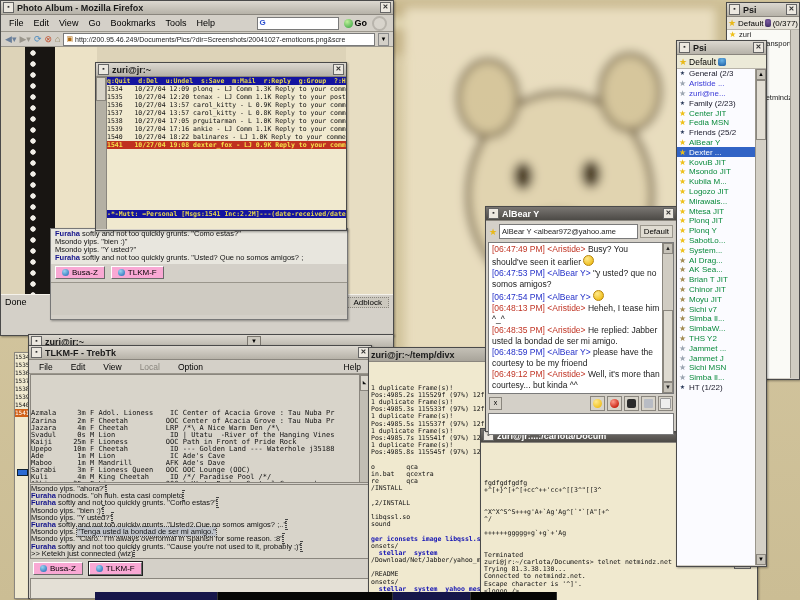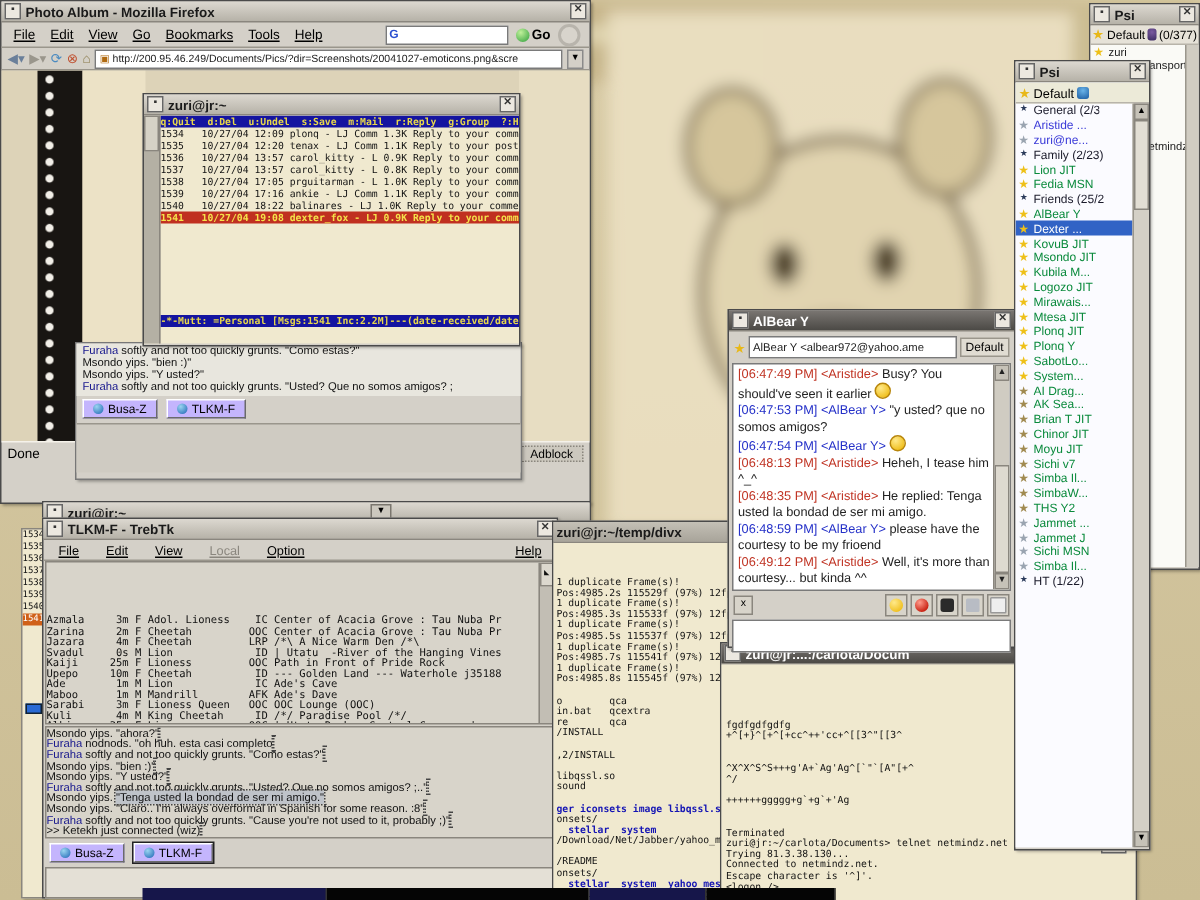--- a/index.html
+++ b/index.html
@@ -15,21 +15,21 @@
     font-size:7px;line-height:8px;text-align:center;color:#333;}
   .tx{margin-left:auto;}
   .ttl{overflow:hidden;text-overflow:clip;text-align:center;}
   .term{background:#f0e9cf;font-family:"DejaVu Sans Mono",monospace;font-size:6.5px;
     line-height:7.2px;color:#111;white-space:pre;overflow:hidden;}
   .tline{height:7.2px;}
   .tline.dir{color:#1414b4;font-weight:bold;}
   
   #firefox{left:0;top:0;width:392px;height:334px;z-index:10;}
   .menubar{height:16px;display:flex;align-items:center;gap:2px;padding:0 4px;font-size:9px;border-bottom:1px solid #9a968c;}
-  .menuitem{padding:1px 4px;text-decoration:underline;}
+  .menuitem{padding:1px 4px;}
   .searchbox{margin-left:auto;width:76px;height:11px;background:#fff;border:1px solid #7a7a7a;
     font-size:8px;color:#2a4fd0;font-weight:bold;padding:0 2px;}
   .gobtn{display:flex;align-items:center;gap:2px;font-size:9px;font-weight:bold;padding:0 3px;}
   .sphere{width:9px;height:9px;border-radius:50%;background:radial-gradient(circle at 35% 30%,#bff09a,#2e9e3a);}
   .throbber{width:11px;height:11px;border-radius:50%;border:2px solid #b8b4ac;background:#d8d4cc;}
   .navbar{height:14px;display:flex;align-items:center;gap:3px;padding:0 4px;border-bottom:1px solid #9a968c;}
   .navico{font-size:9px;line-height:10px;color:#6a7f9a;}
   .urlfield{flex:1;display:flex;align-items:center;height:11px;background:#fff;border:1px solid #7a7a7a;
     font-size:7px;color:#222;padding:0 2px;gap:2px;overflow:hidden;white-space:nowrap;}
   .urldrop{width:9px;height:11px;background:#d4d0c8;border:1px solid #8a8a8a;font-size:6px;text-align:center;line-height:10px;}
@@ -55,23 +55,23 @@
   #muttthumb{height:22px;background:#d6d2c6;border:1px solid #8a867e;}
   #muttmain{flex:1;overflow:hidden;}
   .bluebar{background:#1414a0;color:#e8d84a;font-family:"DejaVu Sans Mono",monospace;
     font-size:6.5px;line-height:8px;height:8px;white-space:pre;overflow:hidden;font-weight:bold;}
   .mrow{font-family:"DejaVu Sans Mono",monospace;font-size:6.5px;line-height:8px;height:8px;white-space:pre;overflow:hidden;color:#111;}
   .mrow.sel{background:#c03020;color:#f5e24a;font-weight:bold;}
   #muttfill{height:61px;}
   
   #muckbg{left:50px;top:228px;width:296px;height:90px;z-index:11;border-color:#777;}
   #muckbgtext{background:#e8e6de;font-size:7.5px;line-height:8px;padding:1px 2px 2px 4px;color:#111;white-space:nowrap;overflow:hidden;}
-  .fur{color:#14148c;font-weight:normal;margin-top:42px;}
+  .fur{color:#14148c;font-weight:bold;margin-top:42px;}
   .mbtns{display:flex;gap:6px;padding:2px 4px;}
-  .mbtn{display:flex;align-items:center;gap:3px;font-size:8px;padding:1px 6px;background:#c4b5fd;
+  .mbtn{display:flex;align-items:center;gap:3px;font-size:8px;padding:1px 6px;background:#f9a8d4;
     border:1px solid #fff;border-right-color:#6a6a6a;border-bottom-color:#6a6a6a;}
   .mbtn.focus{outline:1px solid #222;}
   .bluedot{width:7px;height:7px;border-radius:50%;background:radial-gradient(circle at 35% 30%,#9ad4f0,#1c64b4);}
   #muckbginput{height:32px;background:#cfcbc2;border-top:1px solid #9a968c;margin-top:1px;}
   
   #shadedbar{left:28px;top:334px;width:364px;height:13px;z-index:13;}
   #shadedbar .tb{border-bottom:none;height:100%;}
   .rollbtn{position:absolute;left:218px;top:1px;width:12px;height:10px;background:#ccc8be;
     border:1px solid #7a766e;font-size:6px;text-align:center;line-height:9px;}
   
@@ -403,21 +403,21 @@
       <input id="chatto" readonly="" value="AlBear Y &lt;albear972@yahoo.ame" style="">
       <span id="chatmode">Default</span>
     </div>
     <div id="chatlog">
       <div>
 
       <p class="msg"><span class="head red">[06:47:49 PM] &lt;Aristide&gt;</span><span> Busy? You should've seen it earlier</span><span class="emodot" style="display: inline-block;"></span></p>
           <p class="msg"><span class="head blue">[06:47:53 PM] &lt;AlBear Y&gt;</span><span> "y usted? que no somos amigos?</span></p>
           <p class="msg"><span class="head blue">[06:47:54 PM] &lt;AlBear Y&gt;</span><span></span><span class="emodot" style="display: inline-block;"></span></p>
           <p class="msg"><span class="head red">[06:48:13 PM] &lt;Aristide&gt;</span><span> Heheh, I tease him ^_^</span></p>
-          <p class="msg"><span class="head red">[06:48:35 PM] &lt;Aristide&gt;</span><span> He replied: Tenga usted la bondad de ser mi amigo.</span></p>
+          <p class="msg"><span class="head red">[06:48:35 PM] &lt;Aristide&gt;</span><span> He replied: Jabber usted la bondad de ser mi amigo.</span></p>
           <p class="msg"><span class="head blue">[06:48:59 PM] &lt;AlBear Y&gt;</span><span> please have the courtesy to be my frioend</span></p>
           <p class="msg"><span class="head red">[06:49:12 PM] &lt;Aristide&gt;</span><span> Well, it's more than courtesy... but kinda ^^</span></p>
         </div>
       <div id="chatscroll">
         <span class="scrarr">▲</span>
         <span id="chatthumb"></span>
         <span class="scrarr">▼</span>
       </div>
     </div>
     <div id="chattools">
@@ -598,21 +598,21 @@
           <div class="psirow">
             <span class="ric so">★</span>
             <span class="rlb blue">zuri@ne...</span>
           </div>
           <div class="psirow">
             <span class="ric grp">★</span>
             <span class="rlb grp">Family (2/23)</span>
           </div>
           <div class="psirow">
             <span class="ric sy">★</span>
-            <span class="rlb green">Lion JIT</span>
+            <span class="rlb green">Center JIT</span>
           </div>
           <div class="psirow">
             <span class="ric sy">★</span>
             <span class="rlb green">Fedia MSN</span>
           </div>
           <div class="psirow">
             <span class="ric grp">★</span>
             <span class="rlb grp">Friends (25/2</span>
           </div>
           <div class="psirow">

